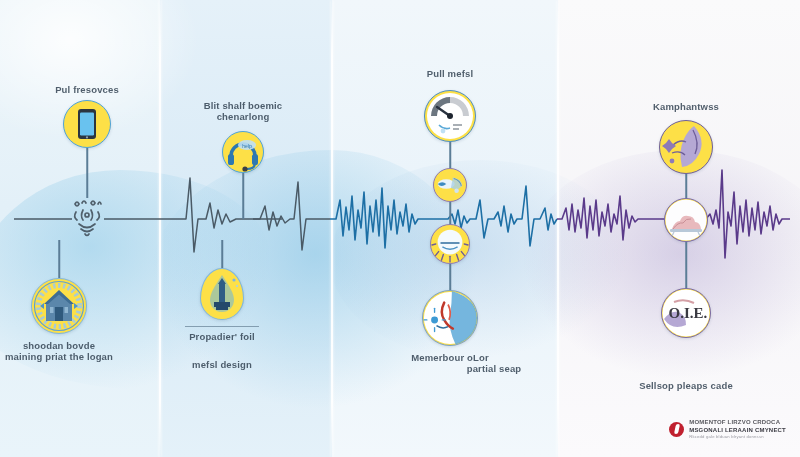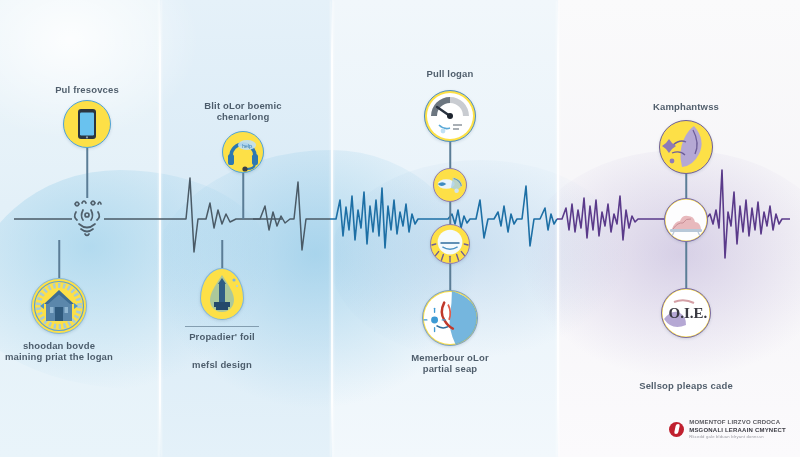--- a/index.html
+++ b/index.html
@@ -159,21 +159,21 @@
         <rect x="32.5" y="28" width="3.5" height="6" fill="#8fb6d2"></rect>
         <path d="M8 27 l4 -3 v6 z" fill="#4f95c9"></path>
         <path d="M46 27 l-4 -3 v6 z" fill="#4f95c9"></path>
       </svg>
     </div>
     <div class="lbl two" style="top:100px;width:140px;">shoodan bovde</div>
     <div class="lbl two" style="top:111px;width:150px;">maining priat the logan</div>
   </div>
 
   <div class="node" id="p1-top" style="left:222px;top:131px;">
-    <div class="lbl" style="top:-31px;">Blit oLor boemic</div>
+    <div class="lbl" style="top:-31px;">Blit shalf boemic</div>
     <div class="lbl" style="top:-20px;">chenarlong</div>
     <div class="circle" style="width:42px;height:42px;border:1.5px solid #4fa3d8;">
       <svg width="40" height="40" viewBox="0 0 40 40">
         <path d="M8 24 a12 12 0 0 1 24 0" fill="none" stroke="#2e78b0" stroke-width="3.4"></path>
         <rect x="5" y="22" width="6" height="11" rx="2.6" fill="#2e78b0"></rect>
         <rect x="29" y="22" width="6" height="11" rx="2.6" fill="#2e78b0"></rect>
         <path d="M32 31 q0 6 -8 6" fill="none" stroke="#2e78b0" stroke-width="2.2"></path>
         <circle cx="22" cy="37" r="2.6" fill="#3b3f45"></circle>
         <ellipse cx="24" cy="13" rx="9" ry="5" fill="#bfe0f4" opacity=".9"></ellipse>
         <text x="24" y="15.5" font-size="5" fill="#2e78b0" text-anchor="middle" font-family="Liberation Sans, sans-serif">help</text>
@@ -196,21 +196,21 @@
         <circle cx="33" cy="11" r="1.6" fill="#7fb6dd"></circle>
         <circle cx="36" cy="17" r="1.1" fill="#a8d0e9"></circle>
       </svg>
     </div>
     <div class="rule" style="top:86px;width:74px;"></div>
     <div class="lbl" style="top:91px;">Propadier' foil</div>
     <div class="lbl" style="top:119px;">mefsl design</div>
   </div>
 
   <div class="node" id="p2-top" style="left:424px;top:90px;">
-    <div class="lbl" style="top:-22px;">Pull logan</div>
+    <div class="lbl" style="top:-22px;">Pull mefsl</div>
     <div class="circle" style="width:52px;height:52px;border:1.5px solid #4f8fc0;">
       <svg width="50" height="50" viewBox="0 0 50 50">
         <circle cx="25" cy="25" r="23" fill="#ffffff"></circle>
         <path d="M25 6 a19 19 0 0 1 19 19 h-6 a13 13 0 0 0 -13 -13 Z" fill="#c9ccd1"></path>
         <path d="M6 25 a19 19 0 0 1 19 -19 v6 a13 13 0 0 0 -13 13 Z" fill="#6c7680"></path>
         <path d="M25 25 L12 16" stroke="#2a3340" stroke-width="2.4" stroke-linecap="round"></path>
         <circle cx="25" cy="25" r="3" fill="#1d242e"></circle>
         <path d="M14 34 q5 5 11 3" fill="none" stroke="#5aa9d8" stroke-width="1.6"></path>
         <path d="M28 34 h9" stroke="#8d959d" stroke-width="1.3"></path>
         <path d="M28 38 h6" stroke="#8d959d" stroke-width="1.3"></path>
@@ -264,21 +264,21 @@
         <circle cx="12" cy="30" r="3.6" fill="#3d9ad4"></circle>
         <g stroke="#3d9ad4" stroke-width="1.4" stroke-linecap="round">
           <path d="M12 22 v-4"></path>
             <path d="M12 38 v4"></path>
             <path d="M4 30 h-3"></path>
             <path d="M20 30 h3"></path>
         </g>
       </svg>
     </div>
     <div class="lbl" style="top:62px;">Memerbour oLor</div>
-    <div class="lbl" style="top:73px;">partial seap</div>
+    <div class="lbl" style="top:73px;margin-left:44px;">partial seap</div>
   </div>
 
   <div class="node" id="p3-top" style="left:659px;top:120px;">
     <div class="lbl" style="top:-19px;">Kamphantwss</div>
     <div class="circle" style="width:54px;height:54px;border:1.5px solid #6e5f99;">
       <svg width="52" height="52" viewBox="0 0 52 52">
         <path d="M34 5 q12 14 5 28 q-6 12 -17 13 q-4 -16 2 -28 q4 -9 10 -13 Z" fill="#b5a8d4"></path>
         <path d="M33 9 q7 13 2 24" fill="none" stroke="#6e5f99" stroke-width="1.3"></path>
         <path d="M13 24 q7 -6 13 -3" fill="none" stroke="#6e5f99" stroke-width="1.3"></path>
         <path d="M12 32 q8 -3 13 2" fill="none" stroke="#6e5f99" stroke-width="1.3"></path>

